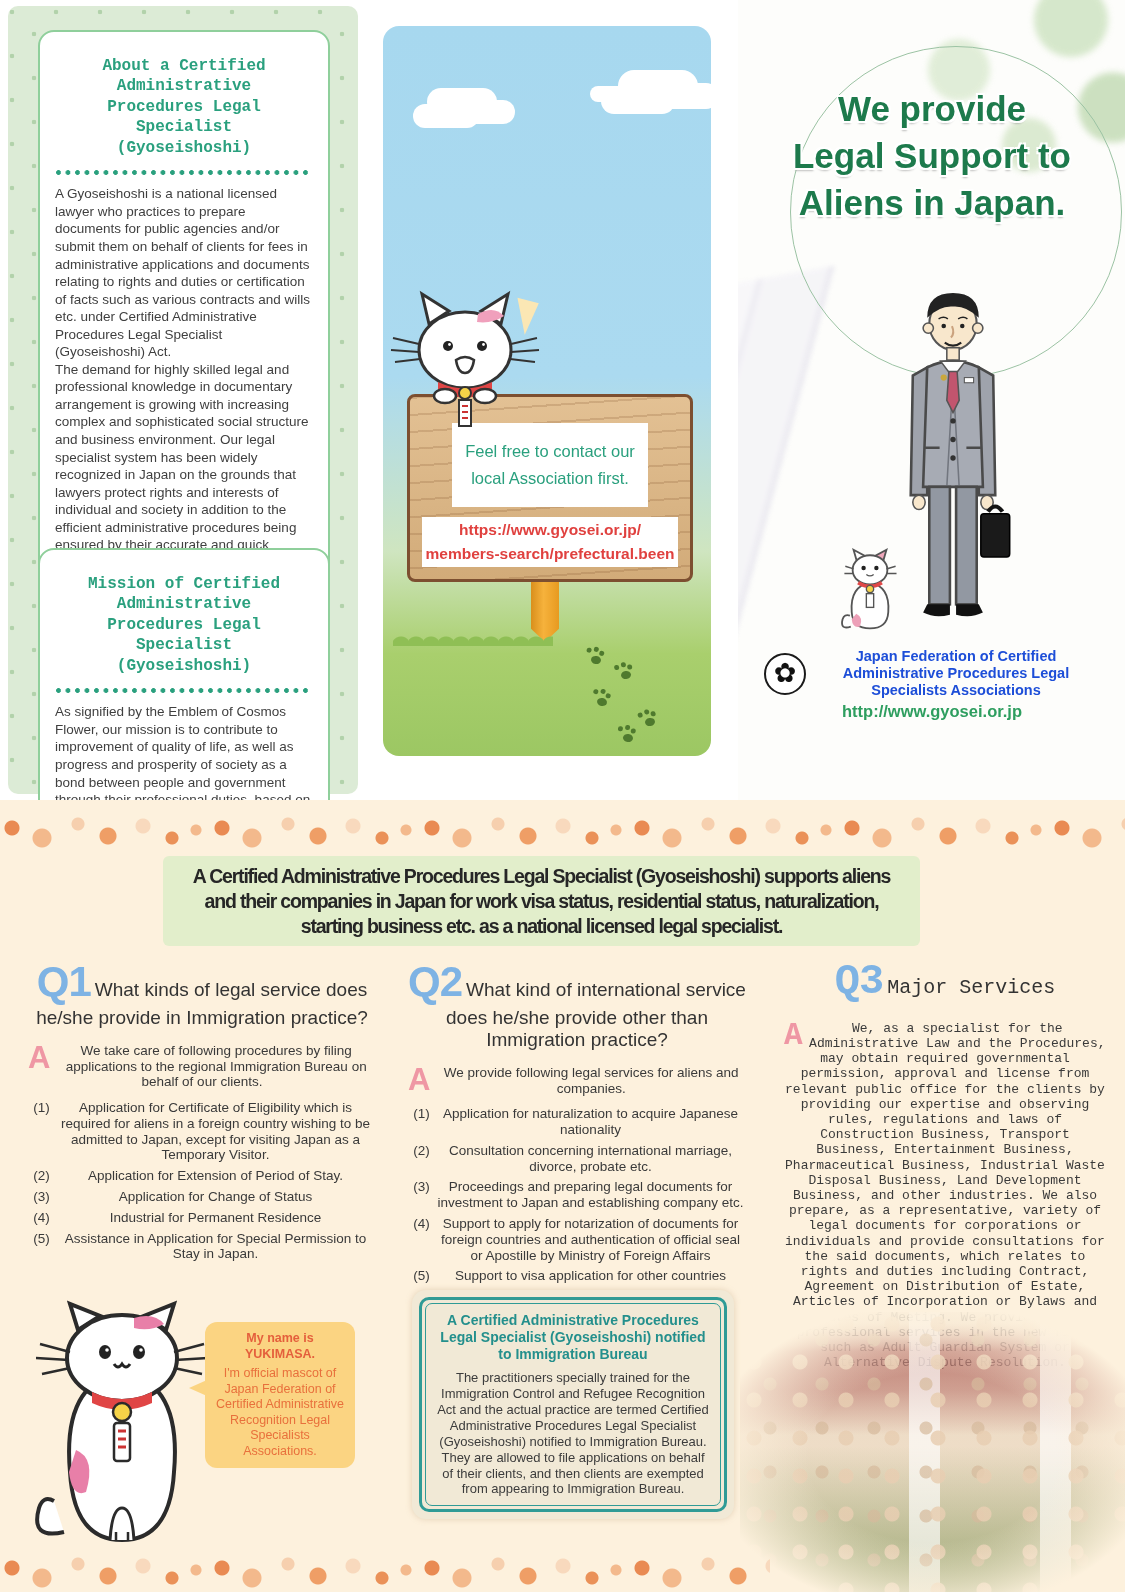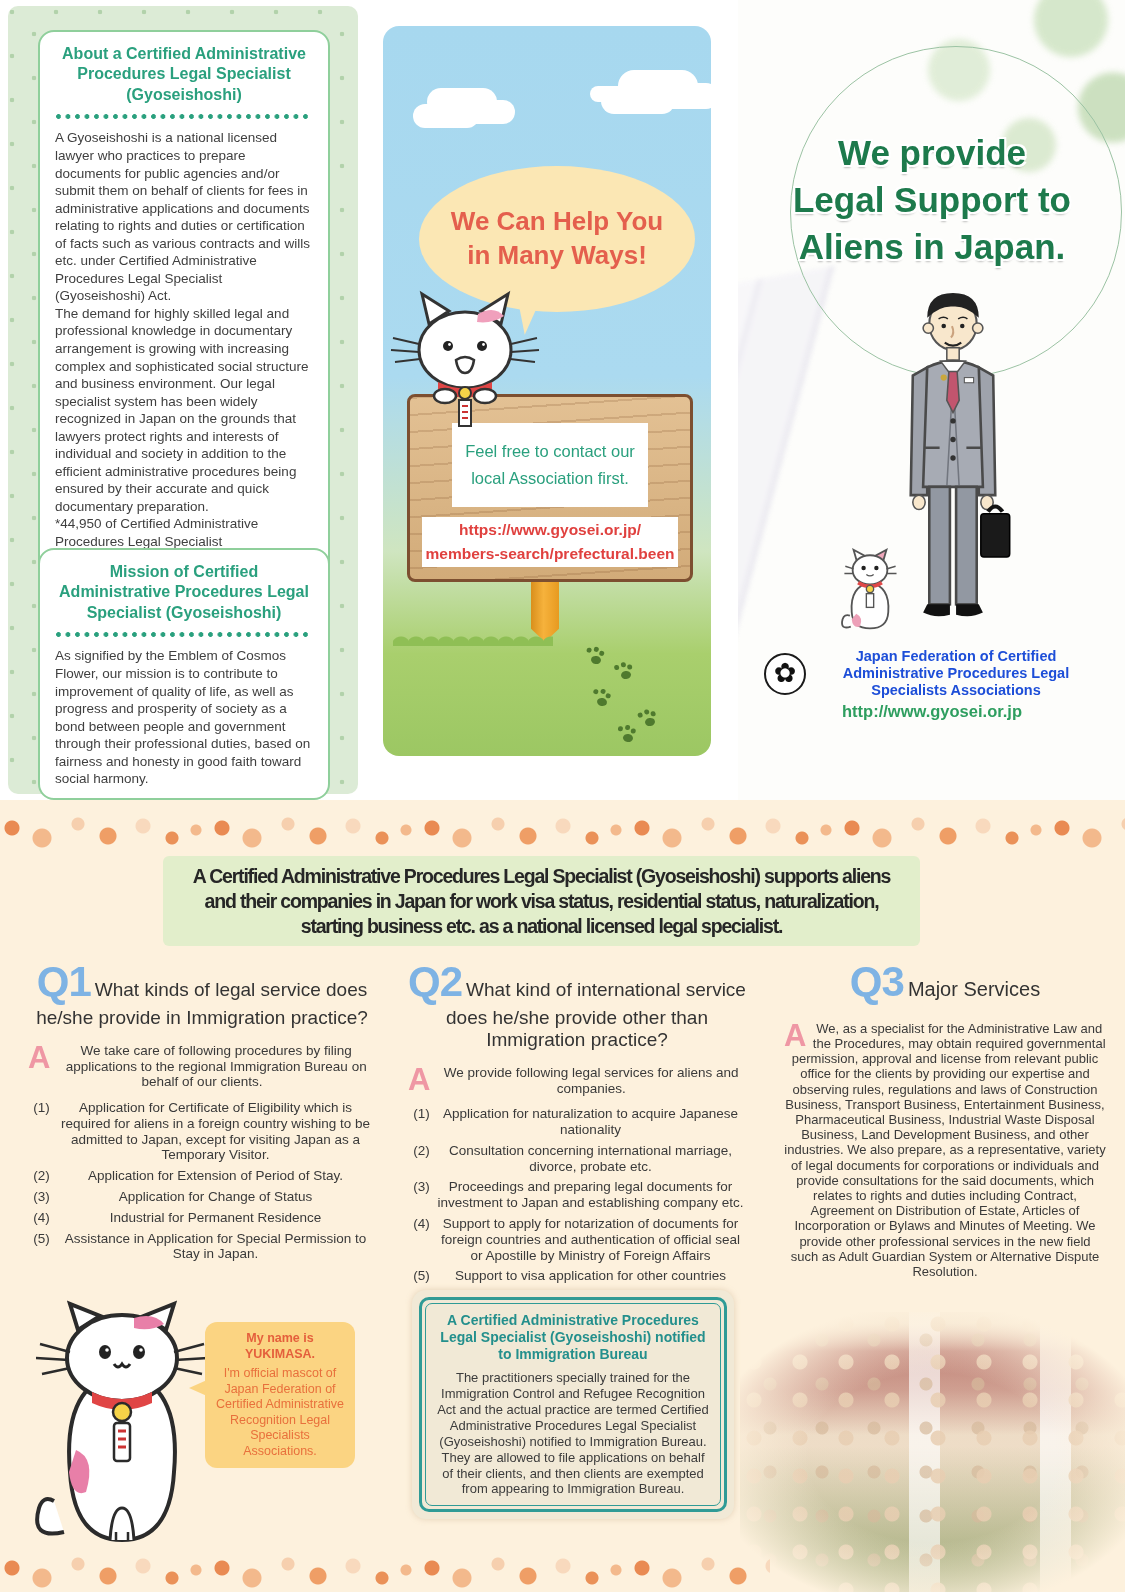--- a/index.html
+++ b/index.html
@@ -8,21 +8,21 @@
   .abs{position:absolute;}
 
   
   .left-panel{left:8px;top:6px;width:350px;height:788px;border-radius:10px;
     background-color:#dcebd6;
     background-image:radial-gradient(circle,#b2d2ab 2px,transparent 2.6px),
                      radial-gradient(circle,#b2d2ab 2px,transparent 2.6px);
     background-size:44px 44px,44px 44px;background-position:4px 6px,26px 28px;}
   .info-box{position:absolute;left:30px;background:#fff;border:2px solid #8fcf9b;
     border-radius:16px;padding:12px 15px 10px;width:258px;}
-  .info-box h2{margin:0;text-align:center;color:#2aa07e;font-size:16px;line-height:1.28;font-weight:bold;}
+  .info-box h2{margin:12px;text-align:center;color:#2aa07e;font-size:16px;line-height:1.28;font-weight:bold;font-family:Liberation Mono, monospace;}
   .dotline{height:5px;margin:9px 1px 10px;background-image:radial-gradient(circle at 2.5px 2.5px,#2aa07e 2.1px,transparent 2.7px);
     background-size:9.5px 5px;background-repeat:repeat-x;}
   .info-body{font-size:13.5px;line-height:1.3;color:#3f3f3f;white-space:pre-line;}
 
   
   .mid-panel{left:383px;top:26px;width:328px;height:730px;border-radius:16px;overflow:hidden;
     background:linear-gradient(180deg,#a7d8ef 0%,#abdaf0 48%,#cfe5c0 72%,#a9cf6d 86%,#9cc763 100%);}
   .cloud{position:absolute;background:#fff;border-radius:30px;}
   .cloud.c1{left:30px;top:78px;width:66px;height:24px;box-shadow:16px -14px 0 2px #fff,36px -4px 0 0 #fff;}
   .cloud.c2{left:218px;top:62px;width:74px;height:26px;box-shadow:20px -15px 0 3px #fff,-16px -7px 0 -5px #fff,44px -5px 0 0 #fff;}
@@ -59,21 +59,21 @@
     background:radial-gradient(circle at 70% 20%,#cfe4c3 0 36px,transparent 38px),
       radial-gradient(circle at 30% 40%,#dcebd2 0 30px,transparent 32px),
       radial-gradient(circle at 85% 55%,#c4dcb6 0 34px,transparent 36px),
       radial-gradient(circle at 55% 70%,#d6e7ca 0 26px,transparent 28px);}
   .books{position:absolute;left:-60px;top:270px;width:300px;height:420px;transform:rotate(-10deg);
     filter:blur(2px);opacity:.6;
     background:linear-gradient(115deg,#efeef5 0 46px,#dfdde9 46px 52px,#f5f4f9 52px 104px,#e6e4ef 104px 110px,#f1f0f6 110px 170px,#e2e0eb 170px 176px,transparent 176px);}
   .ring{position:absolute;left:52px;top:46px;width:330px;height:330px;border:1px solid #9cc3a4;border-radius:50%;}
   .headline{position:absolute;left:16px;top:86px;width:356px;text-align:center;white-space:pre-line;
     color:#1d7a4c;font-size:35px;font-weight:bold;line-height:1.34;
-    text-shadow:-2px -2px 0 #fff,2px -2px 0 #fff,-2px 2px 0 #fff,2px 2px 0 #fff,0 3px 2px rgba(120,120,120,.45);margin-top:44px;}
+    text-shadow:-2px -2px 0 #fff,2px -2px 0 #fff,-2px 2px 0 #fff,2px 2px 0 #fff,0 3px 2px rgba(120,120,120,.45);}
   .man-svg{position:absolute;left:148px;top:282px;width:134px;height:352px;}
   .cat-small{position:absolute;left:100px;top:544px;width:64px;height:92px;}
   .fed-row{position:absolute;left:26px;top:648px;width:336px;display:flex;align-items:center;gap:6px;}
   .emblem{flex:0 0 38px;width:38px;height:38px;border:2px solid #1a1a1a;border-radius:50%;
     color:#111;font-size:27px;line-height:36px;text-align:center;background:#fff;}
   .fed-name{flex:1;text-align:center;font-size:14.5px;font-weight:bold;color:#1d4ed8;line-height:1.18;}
   .fed-url{position:absolute;left:26px;top:702px;width:336px;text-align:center;
     color:#2e9e5f;font-size:16.5px;font-weight:bold;}
 
   
@@ -90,21 +90,21 @@
     background-size:210px 46px;background-repeat:repeat-x;}
   .band-top{left:0;top:6px;width:1125px;}
   .band-bottom{left:0;top:746px;width:770px;}
   .intro-box{position:absolute;left:163px;top:56px;width:757px;height:90px;background:#e2eecb;border-radius:6px;
     padding:8px 15px;box-sizing:border-box;}
   .intro-text{font-size:19.5px;font-weight:bold;letter-spacing:-1.2px;line-height:1.28;color:#262626;}
 
   .qcol{position:absolute;top:158px;}
   .q1{left:28px;width:348px;}
   .q2{left:408px;width:338px;}
-  .q3{left:784px;width:322px;}
+  .q3{left:784px;width:322px;font-family:Liberation Mono, monospace;}
   .q-head{margin:0 0 14px;font-size:19px;line-height:1.16;color:#333;}
   .q-num{font-size:42px;font-weight:bold;color:#7eb3e4;letter-spacing:-1px;margin-right:4px;}
   .q3 .q-head{font-size:20px;}
   .q-answer{margin:0 0 10px;font-size:13.5px;line-height:1.17;color:#3a3a3a;}
   .a-letter{float:left;font-size:31px;line-height:.95;font-weight:bold;color:#ef97a4;margin:0 6px 0 0;}
   .q-items{margin:0;}
   .q-item{display:flex;margin-bottom:5px;font-size:13.5px;line-height:1.17;color:#3a3a3a;}
   .q-item .num{flex:0 0 27px;}
   .q-item .txt{flex:1;}
   .q3 .q-answer{font-size:13px;line-height:1.17;}
@@ -153,24 +153,20 @@
     <div class="info-box" style="top:542px;">
       <h2>Mission of Certified Administrative Procedures Legal Specialist (Gyoseishoshi)</h2>
       <div class="dotline"></div>
       <div class="info-body">As signified by the Emblem of Cosmos Flower, our mission is to contribute to improvement of quality of life, as well as progress and prosperity of society as a bond between people and government through their professional duties, based on fairness and honesty in good faith toward social harmony.</div>
     </div>
   </div>
 
   <div class="abs mid-panel">
     <div class="cloud c1"></div>
     <div class="cloud c2"></div>
-    <div class="bubble">
-      <div class="bubble-text">We Can Help You
-in Many Ways!</div>
-    </div>
     <div class="bubble-tail"></div>
 
     <svg class="cat-peek" viewBox="0 0 152 142">
       <path class="ol" d="M40 38 L33 8 L60 25 Z"></path>
       <path class="ol" d="M112 38 L119 8 L92 25 Z"></path>
       <ellipse class="ol" cx="76" cy="64" rx="46" ry="38"></ellipse>
       <path d="M89 28 Q105 19 115 30 Q103 38 88 36 Z" fill="#f0a0bc"></path>
       <circle cx="59" cy="60" r="5" fill="#222"></circle>
         <circle cx="93" cy="60" r="5" fill="#222"></circle>
       <circle cx="60.5" cy="58.5" r="1.4" fill="#fff"></circle>

